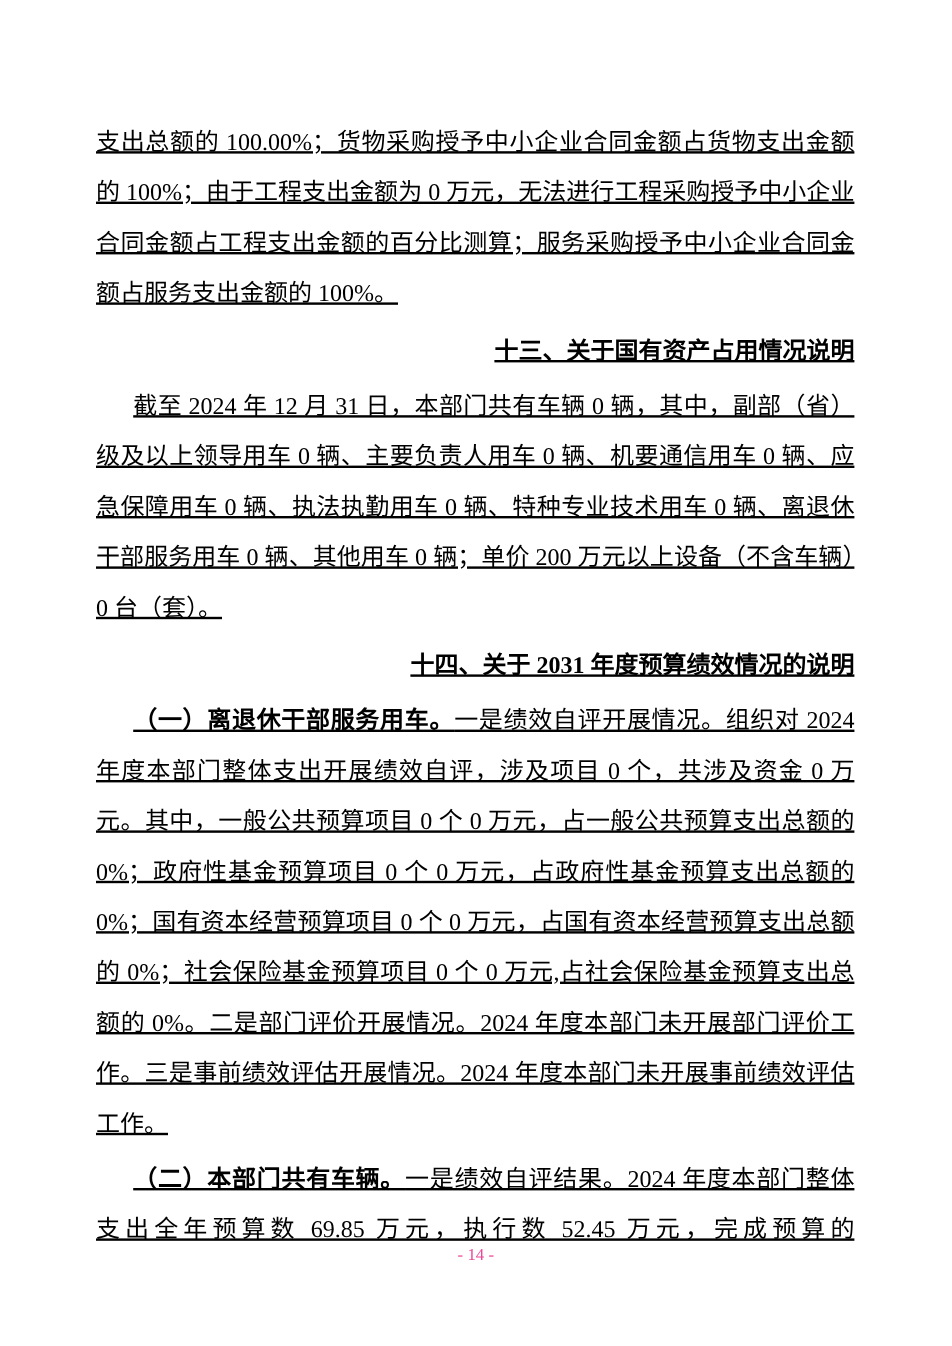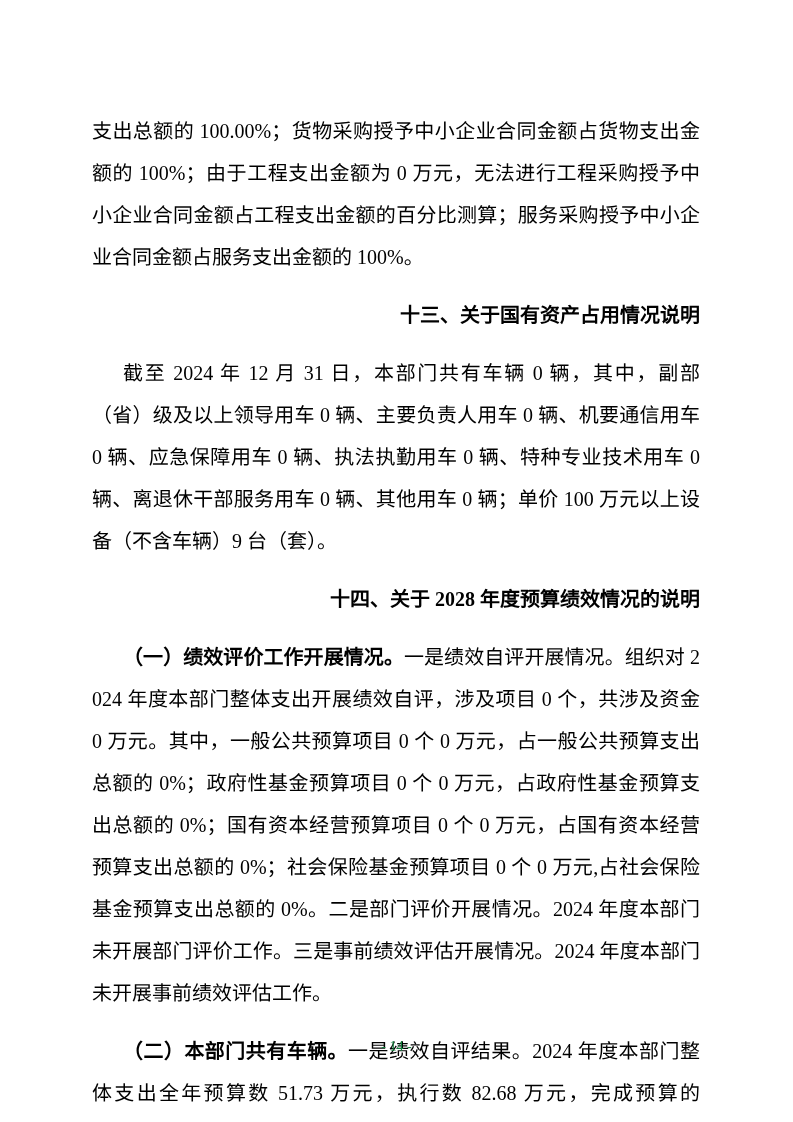--- a/index.html
+++ b/index.html
@@ -21,22 +21,23 @@
     left: 76px;
     top: 94px;
     width: 640px;
     font-size: 20px;
     line-height: 42px;
     text-align: justify;
     text-justify: inter-character;
     word-break: break-all;
   }
   .content p {
-    margin: 16px;
+    margin: 4px;
     padding: 0;
+    text-decoration: underline;
   }
   .para-indent {
     text-indent: 1.55em;
   }
   .heading {
     font-weight: bold;
     text-indent: 1.55em;
     text-align: right;
     margin-top: 6px !important;
   }
@@ -47,42 +48,42 @@
     text-align-last: justify;
   }
   .footer {
     position: absolute;
     left: 0;
     top: 1036px;
     width: 100%;
     text-align: center;
     font-size: 14px;
     line-height: 22px;
-    color: #15803d;
+    color: #ec4899;
     font-family: "Liberation Serif", "DejaVu Serif", serif;
   }
 </style>
 </head>
 <body>
 
 <div class="page">
 
   <div class="content">
 
     <p class="para">支出总额的 100.00%；货物采购授予中小企业合同金额占货物支出金额的 100%；由于工程支出金额为 0 万元，无法进行工程采购授予中小企业合同金额占工程支出金额的百分比测算；服务采购授予中小企业合同金额占服务支出金额的 100%。</p>
 
     <p class="heading">十三、关于国有资产占用情况说明</p>
 
-    <p class="para para-indent">截至 2024 年 12 月 31 日，本部门共有车辆 0 辆，其中，副部（省）级及以上领导用车 0 辆、主要负责人用车 0 辆、机要通信用车 0 辆、应急保障用车 0 辆、执法执勤用车 0 辆、特种专业技术用车 0 辆、离退休干部服务用车 0 辆、其他用车 0 辆；单价 100 万元以上设备（不含车辆）9 台（套）。</p>
+    <p class="para para-indent">截至 2024 年 12 月 31 日，本部门共有车辆 0 辆，其中，副部（省）级及以上领导用车 0 辆、主要负责人用车 0 辆、机要通信用车 0 辆、应急保障用车 0 辆、执法执勤用车 0 辆、特种专业技术用车 0 辆、离退休干部服务用车 0 辆、其他用车 0 辆；单价 200 万元以上设备（不含车辆）0 台（套）。</p>
 
-    <p class="heading">十四、关于 2028 年度预算绩效情况的说明</p>
+    <p class="heading">十四、关于 2031 年度预算绩效情况的说明</p>
 
-    <p class="para para-indent"><span class="lead-bold">（一）绩效评价工作开展情况。</span><span>一是绩效自评开展情况。组织对 2024 年度本部门整体支出开展绩效自评，涉及项目 0 个，共涉及资金 0 万元。其中，一般公共预算项目 0 个 0 万元，占一般公共预算支出总额的 0%；政府性基金预算项目 0 个 0 万元，占政府性基金预算支出总额的 0%；国有资本经营预算项目 0 个 0 万元，占国有资本经营预算支出总额的 0%；社会保险基金预算项目 0 个 0 万元,占社会保险基金预算支出总额的 0%。二是部门评价开展情况。2024 年度本部门未开展部门评价工作。三是事前绩效评估开展情况。2024 年度本部门未开展事前绩效评估工作。</span></p>
+    <p class="para para-indent"><span class="lead-bold">（一）离退休干部服务用车。</span><span>一是绩效自评开展情况。组织对 2024 年度本部门整体支出开展绩效自评，涉及项目 0 个，共涉及资金 0 万元。其中，一般公共预算项目 0 个 0 万元，占一般公共预算支出总额的 0%；政府性基金预算项目 0 个 0 万元，占政府性基金预算支出总额的 0%；国有资本经营预算项目 0 个 0 万元，占国有资本经营预算支出总额的 0%；社会保险基金预算项目 0 个 0 万元,占社会保险基金预算支出总额的 0%。二是部门评价开展情况。2024 年度本部门未开展部门评价工作。三是事前绩效评估开展情况。2024 年度本部门未开展事前绩效评估工作。</span></p>
 
-    <p class="para para-indent continues-next-page"><span class="lead-bold">（二）本部门共有车辆。</span><span>一是绩效自评结果。2024 年度本部门整体支出全年预算数 51.73 万元，执行数 82.68 万元，完成预算的</span></p>
+    <p class="para para-indent continues-next-page"><span class="lead-bold">（二）本部门共有车辆。</span><span>一是绩效自评结果。2024 年度本部门整体支出全年预算数 69.85 万元，执行数 52.45 万元，完成预算的</span></p>
 
   </div>
 
   <div class="footer">
     <span>- 14 -</span>
   </div>
 
 </div>
 
 </body></html>

